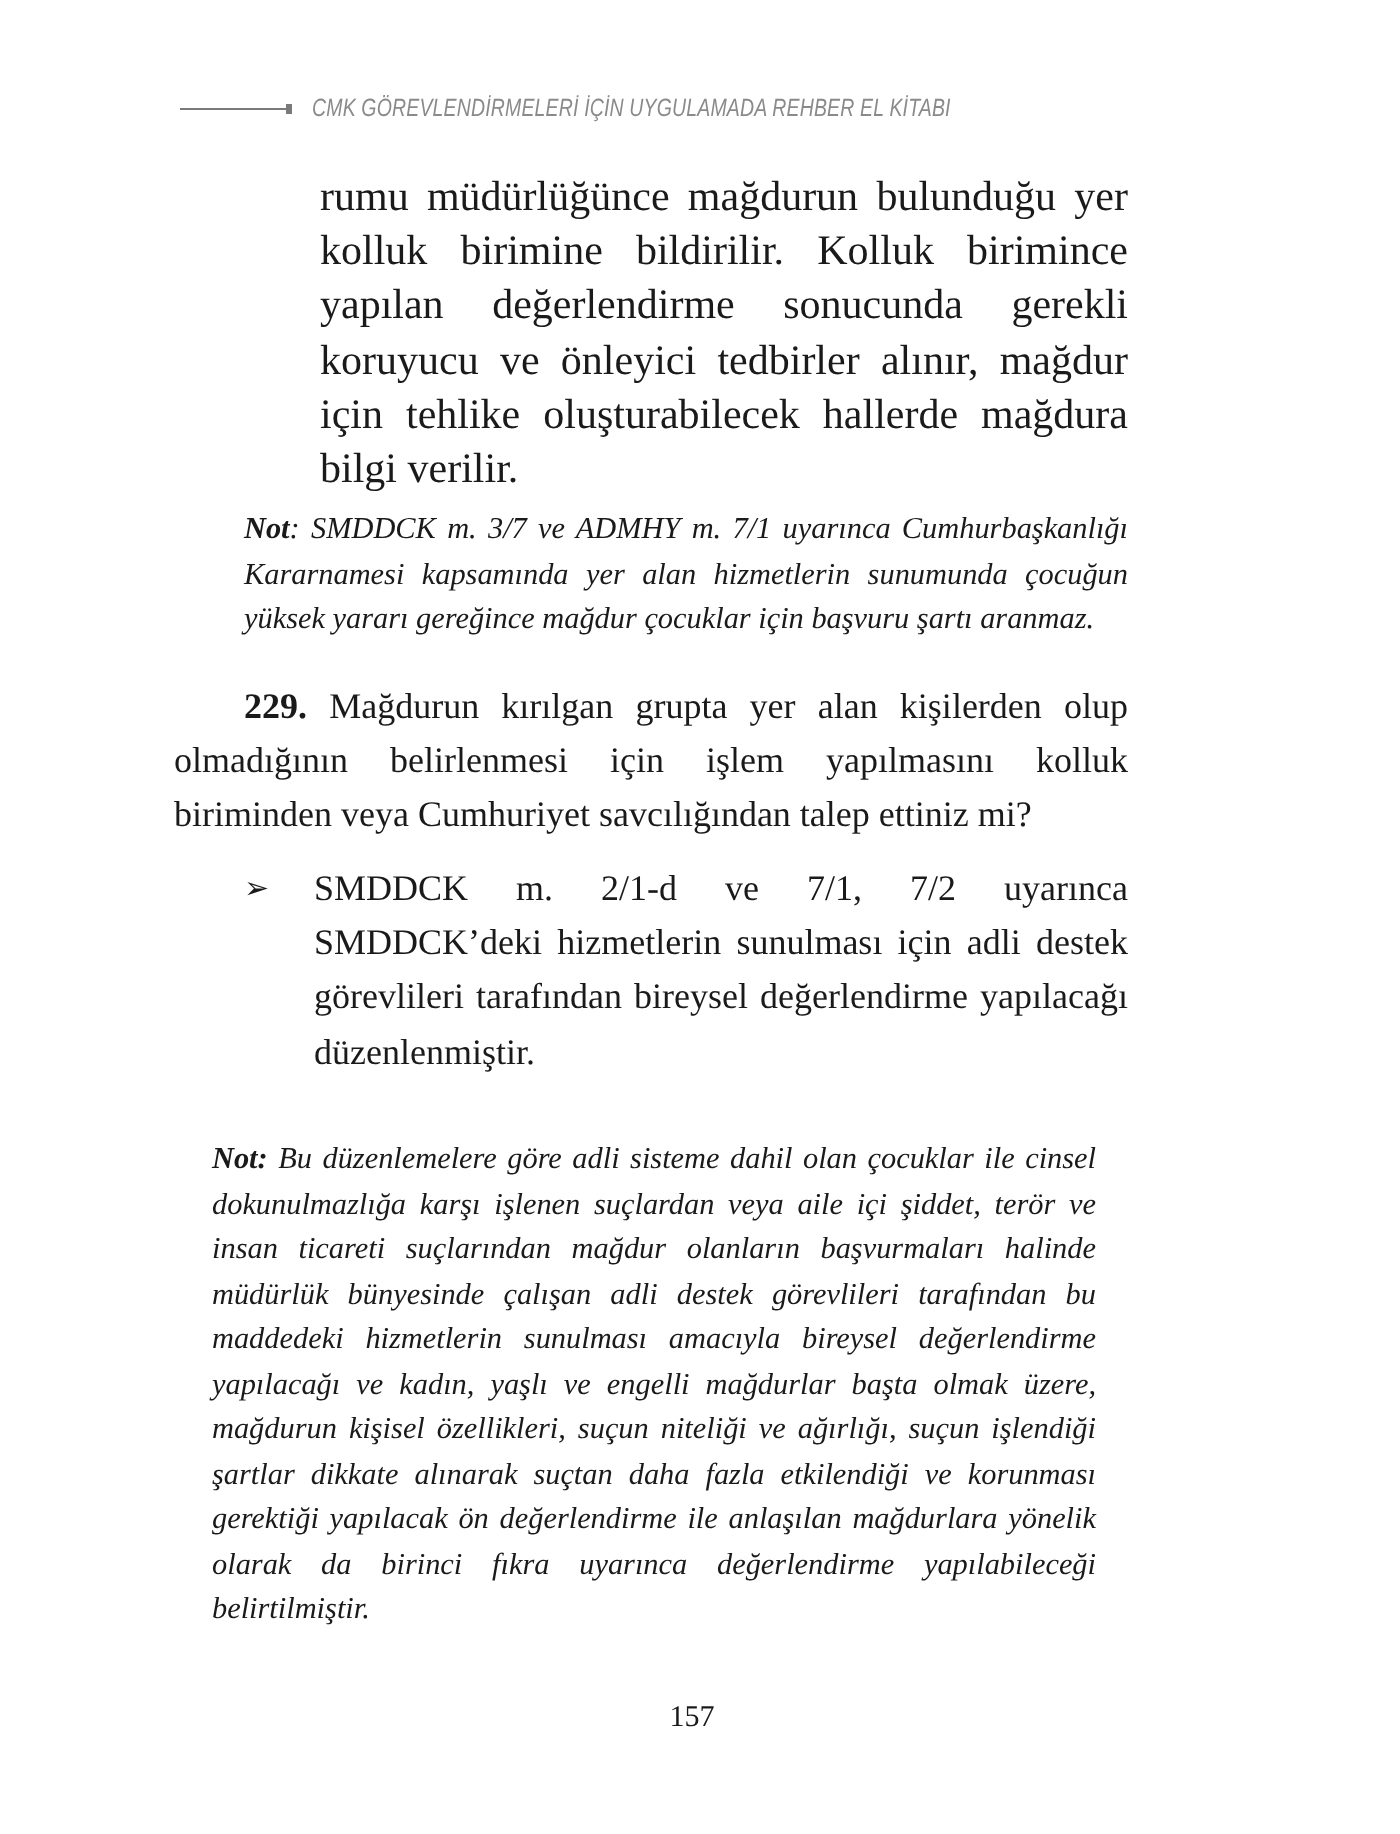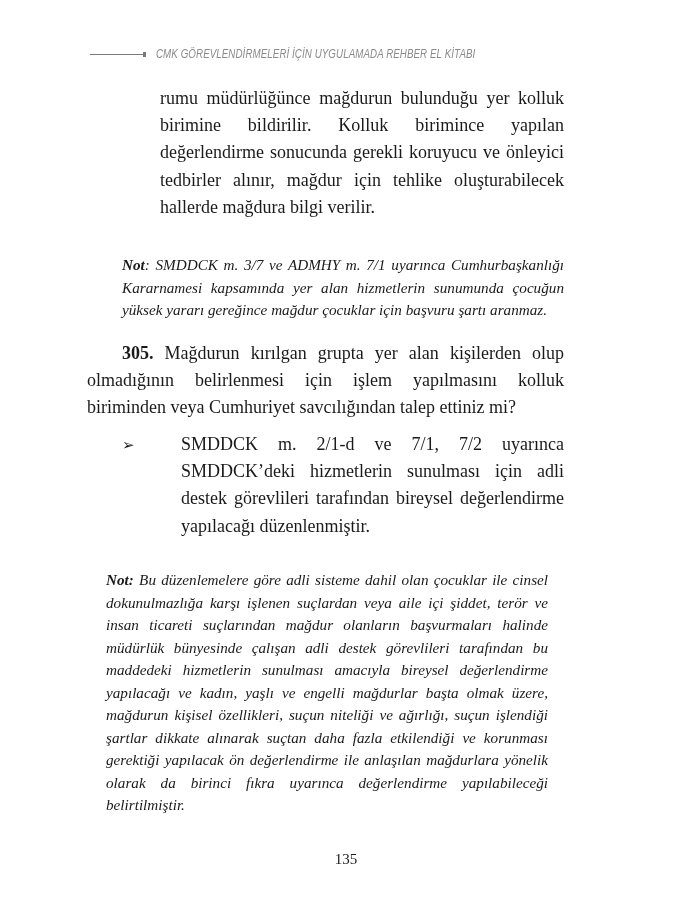--- a/index.html
+++ b/index.html
@@ -47,21 +47,21 @@
       transform-origin: left center;
     }
     .block {
       position: absolute;
       text-align: justify;
     }
     .para-top {
       top: 85px;
       left: 160px;
       width: 404px;
-      font-size: 18px;
+      font-size: 21px;
       line-height: 27.2px;
     }
     .note {
       font-style: italic;
       font-size: 15.2px;
       line-height: 22.5px;
       margin-top: 22px;
     }
     .note1 {
       top: 232px;
@@ -131,27 +131,27 @@
   <div class="header-title">CMK GÖREVLENDİRMELERİ İÇİN UYGULAMADA REHBER EL KİTABI</div>
 </div>
 
 <div class="block para-top" lang="tr" style="hyphens:auto;">rumu müdürlüğünce mağdurun bulunduğu yer kolluk birimine bildirilir. Kolluk birimince yapılan değerlendirme sonucunda gerekli koruyucu ve önleyici tedbirler alınır, mağdur için tehlike oluşturabilecek hallerde mağdura bilgi verilir.</div>
 
 <div class="block note note1" lang="tr" style="hyphens:auto;">
   <span class="note-label">Not</span><span>:</span><span> SMDDCK m. 3/7 ve ADMHY m. 7/1 uyarınca Cumhurbaşkanlığı Kararnamesi kapsamında yer alan hizmetlerin sunumunda çocuğun yüksek yararı gereğince mağdur çocuklar için başvuru şartı aranmaz.</span>
 </div>
 
 <div class="block question" lang="tr" style="hyphens:auto;">
-  <span class="q-num">305.</span><span> Mağdurun kırılgan grupta yer alan kişilerden olup olmadığının belirlenmesi için işlem yapılmasını kolluk biriminden veya Cumhuriyet savcılığından talep ettiniz mi?</span>
+  <span class="q-num">229.</span><span> Mağdurun kırılgan grupta yer alan kişilerden olup olmadığının belirlenmesi için işlem yapılmasını kolluk biriminden veya Cumhuriyet savcılığından talep ettiniz mi?</span>
 </div>
 
 <div class="bullet-row">
   <div class="bullet-icon">➢</div>
-  <div class="bullet-text" lang="tr" style="hyphens:auto;margin-left:24px;">SMDDCK m. 2/1-d ve 7/1, 7/2 uyarınca SMDDCK’deki hizmetlerin sunulması için adli destek görevlileri tarafından bireysel değerlendirme yapılacağı düzenlenmiştir.</div>
+  <div class="bullet-text" lang="tr" style="hyphens:auto;">SMDDCK m. 2/1-d ve 7/1, 7/2 uyarınca SMDDCK’deki hizmetlerin sunulması için adli destek görevlileri tarafından bireysel değerlendirme yapılacağı düzenlenmiştir.</div>
 </div>
 
 <div class="block note note2" lang="tr" style="hyphens:auto;">
   <span class="note-label">Not:</span><span> Bu düzenlemelere göre adli sisteme dahil olan çocuklar ile cinsel dokunulmazlığa karşı işlenen suçlardan veya aile içi şiddet, terör ve insan ticareti suçlarından mağdur olanların başvurmaları halinde müdürlük bünyesinde çalışan adli destek görevlileri tarafından bu maddedeki hizmetlerin sunulması amacıyla bireysel değerlendirme yapılacağı ve kadın, yaşlı ve engelli mağdurlar başta olmak üzere, mağdurun kişisel özellikleri, suçun niteliği ve ağırlığı, suçun işlendiği şartlar dikkate alınarak suçtan daha fazla etkilendiği ve korunması gerektiği yapılacak ön değerlendirme ile anlaşılan mağdurlara yönelik olarak da birinci fıkra uyarınca değerlendirme yapılabileceği belirtilmiştir.</span>
 </div>
 
 <div class="page-number">
-  <span>135</span>
+  <span>157</span>
 </div>
 
 </body></html>

